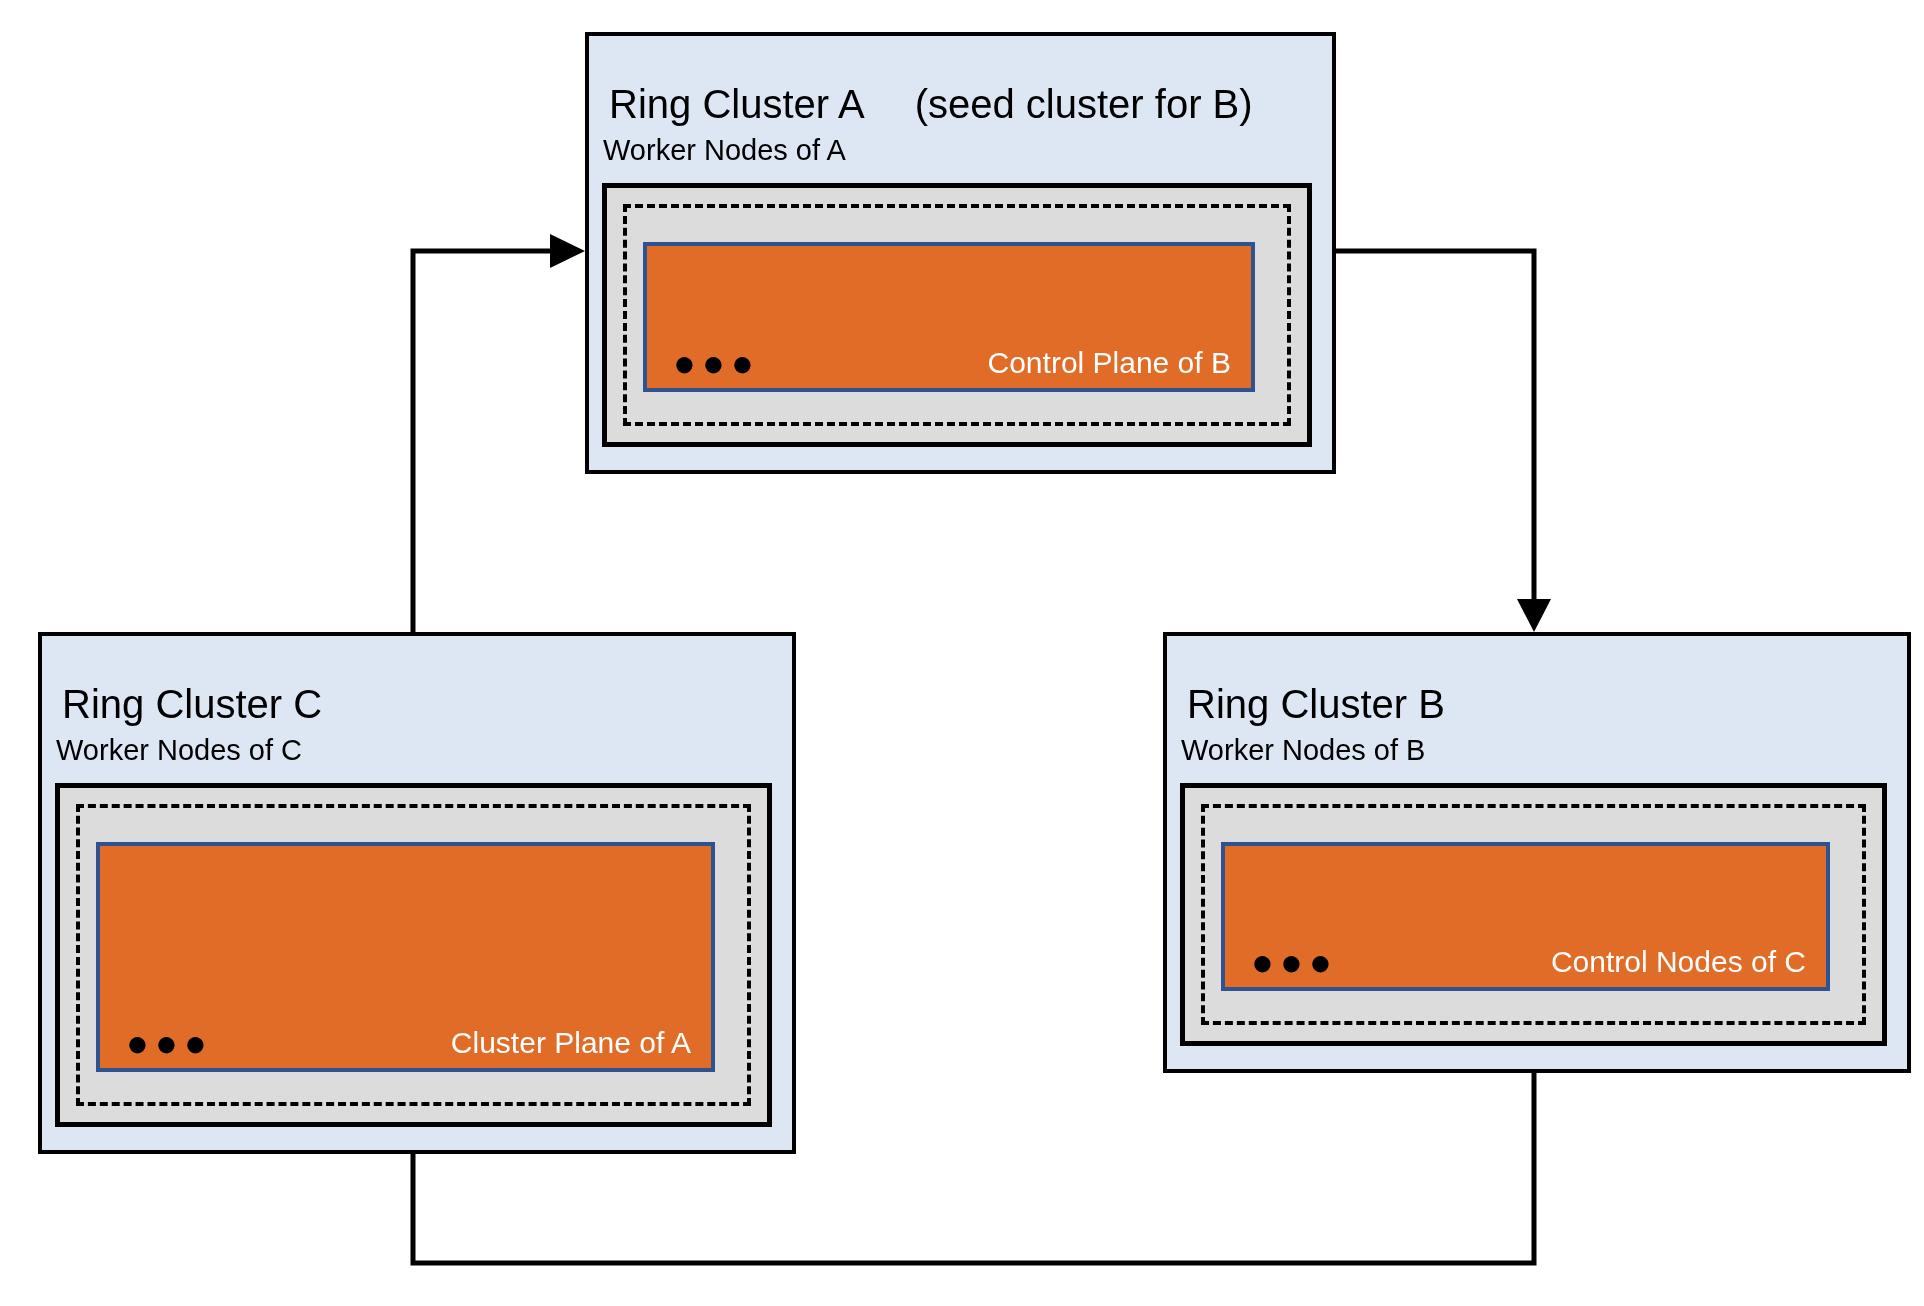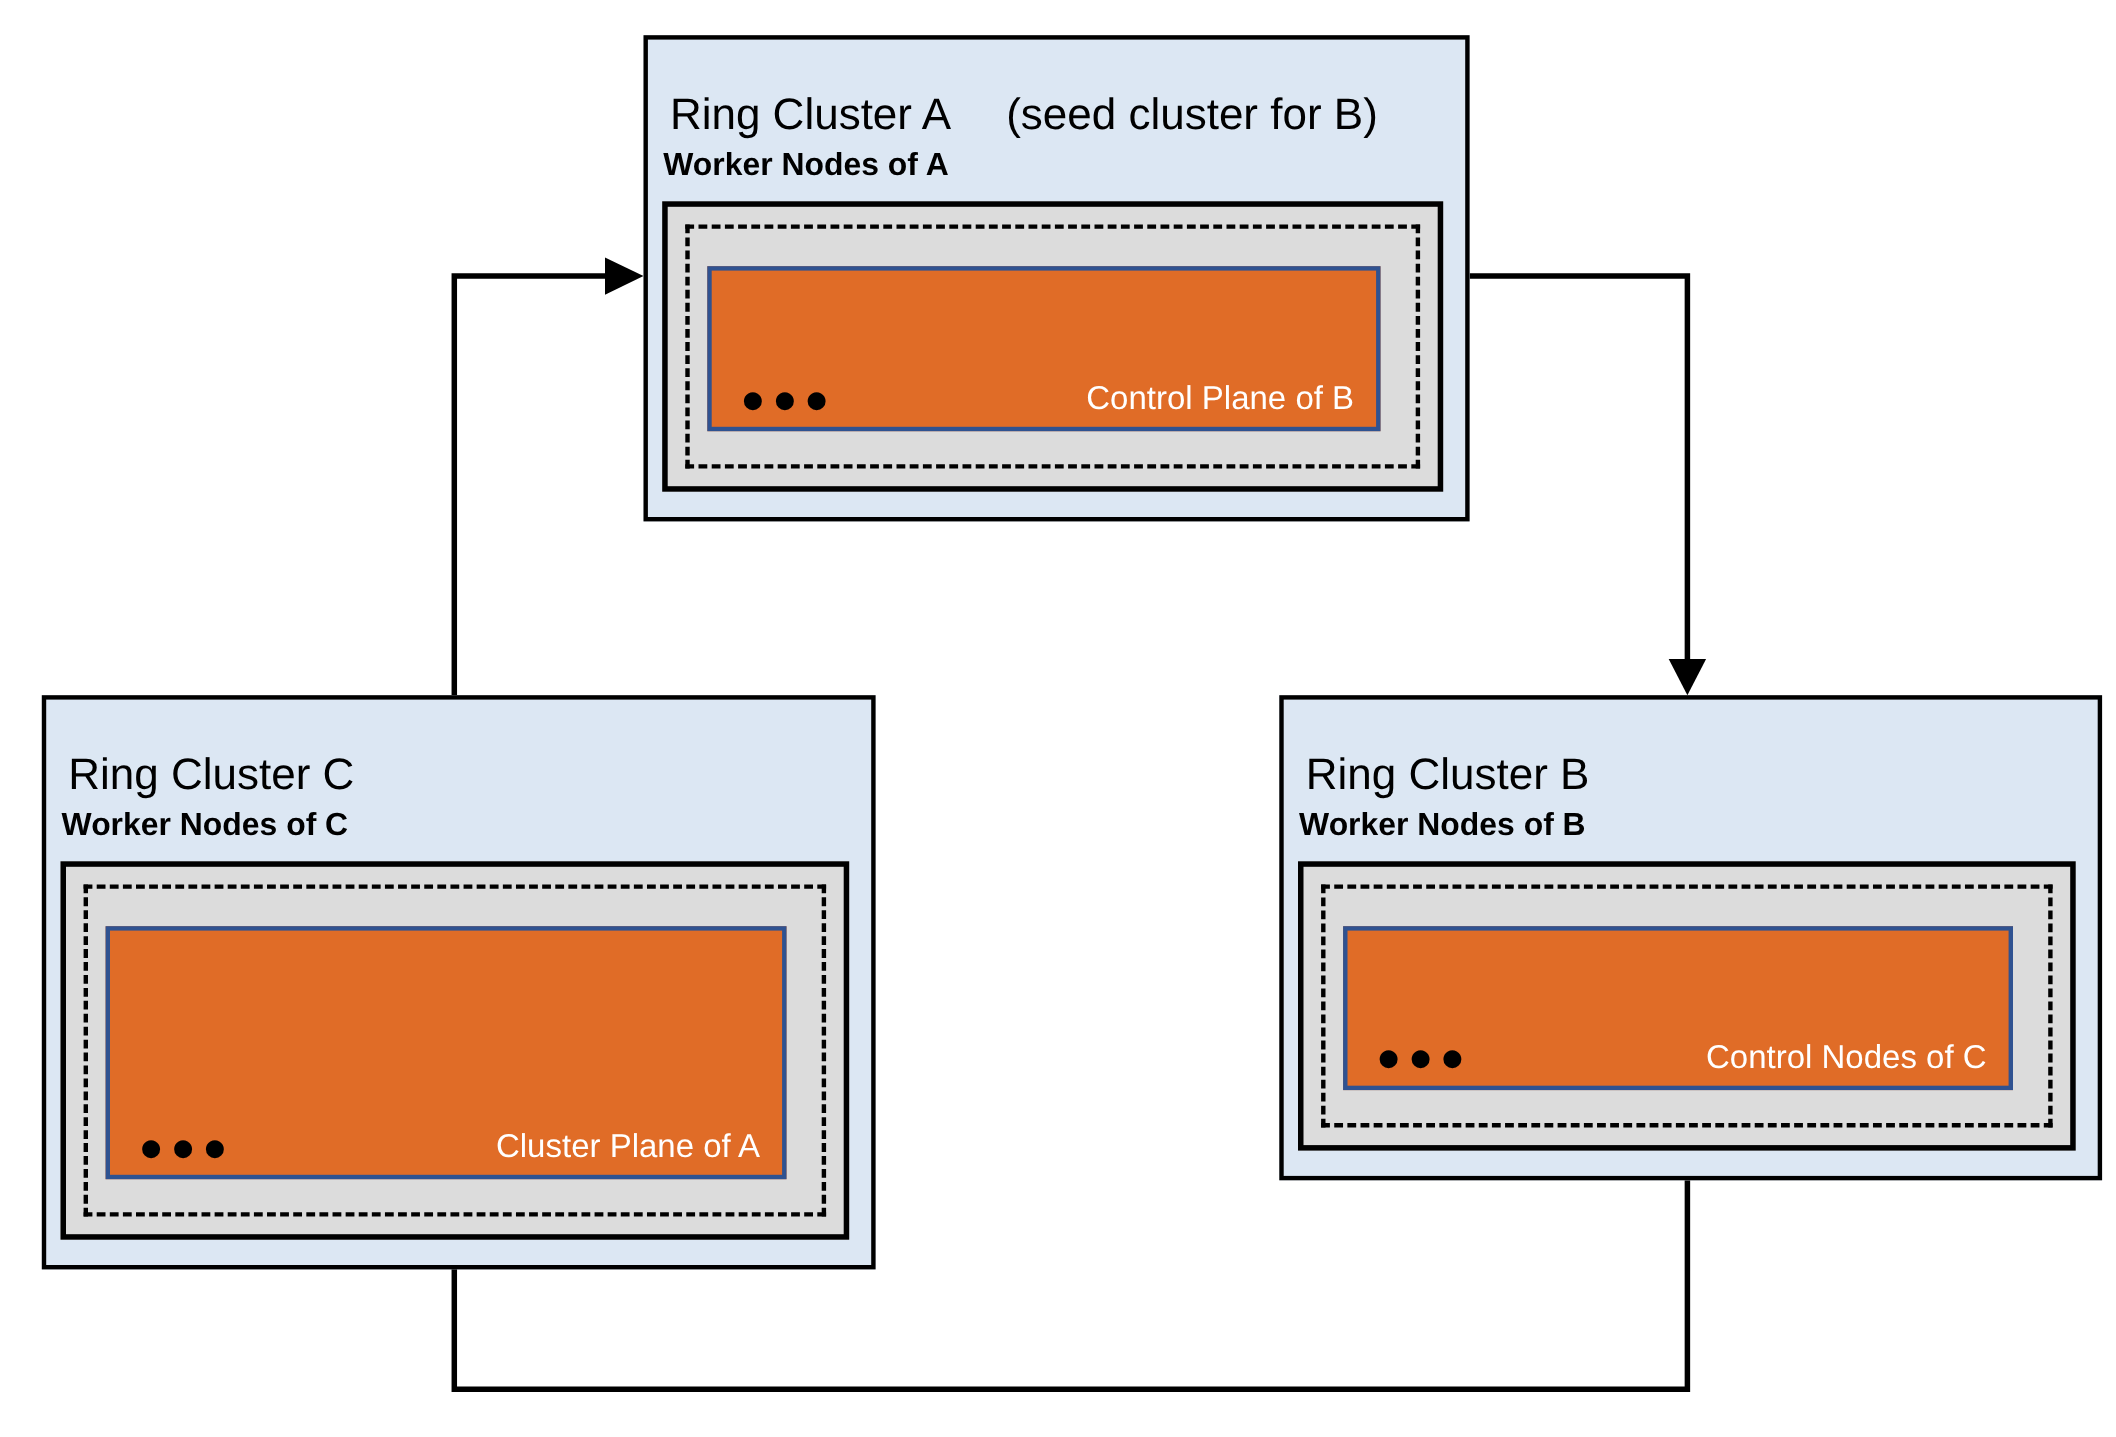--- a/index.html
+++ b/index.html
@@ -37,21 +37,21 @@
     line-height: 1.15;
     color: #000000;
     white-space: nowrap;
     margin-top: 33px;
   }
   .worker-label {
     position: absolute;
     left: 14px;
     top: 98px;
     font-size: 29px;
-    font-weight: bold;
+    font-weight: normal;
     color: #000000;
     white-space: nowrap;
   }
   .worker-box {
     position: absolute;
     box-sizing: border-box;
     left: 13px;
     right: 20px;
     top: 147px;
     bottom: 23px;

